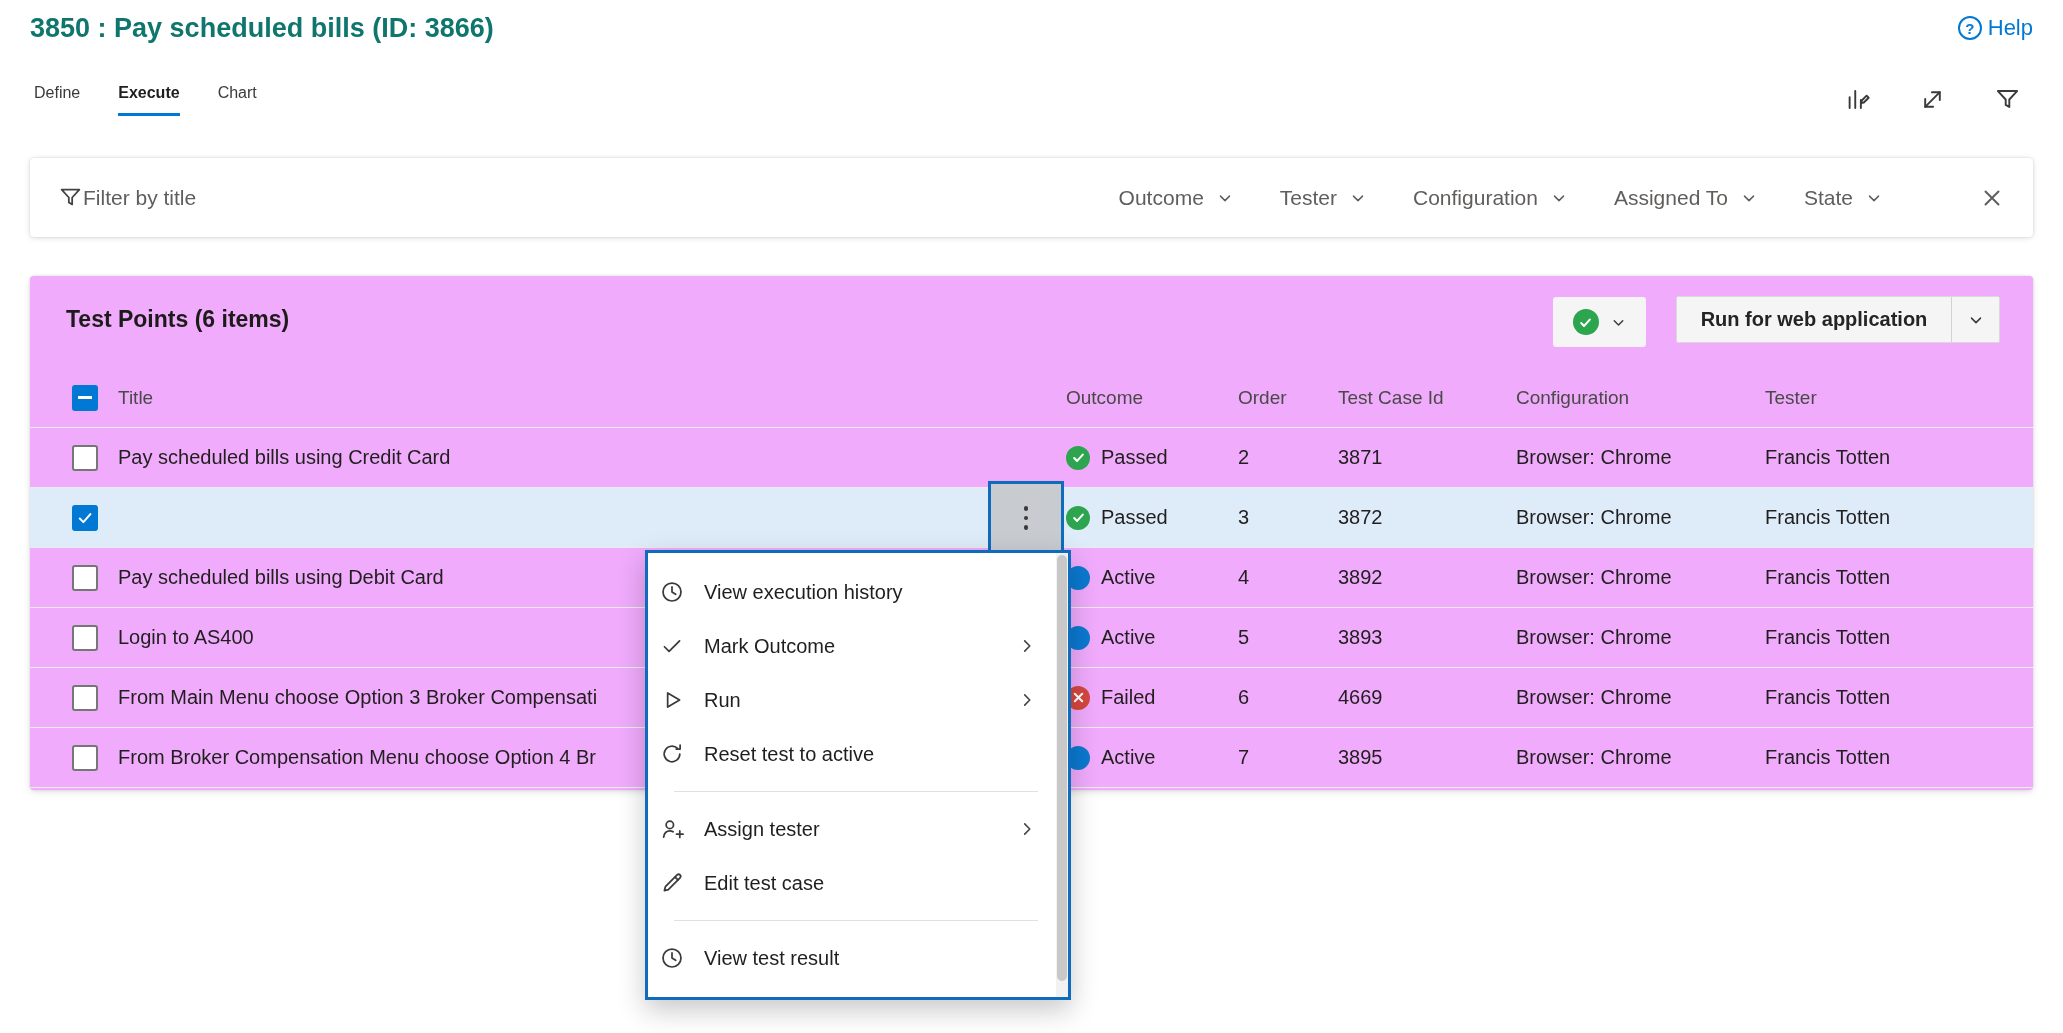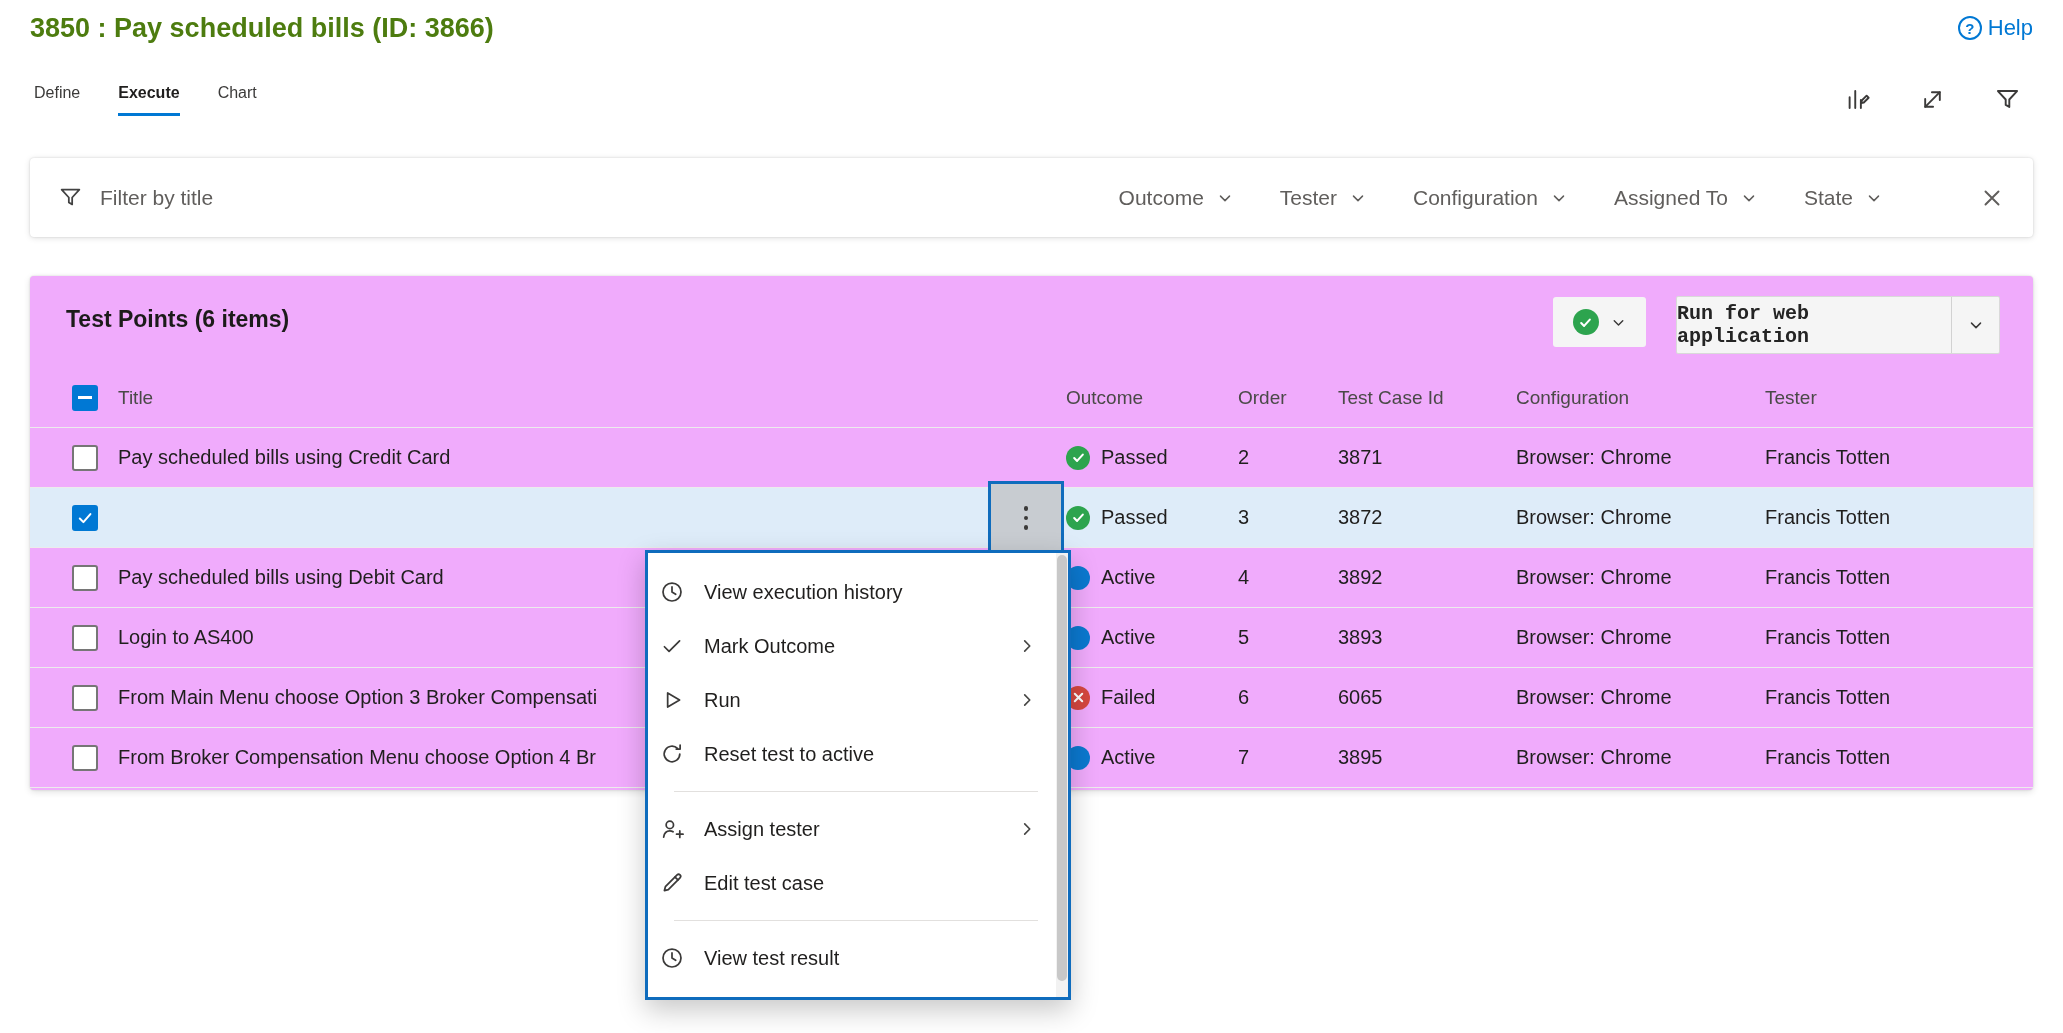--- a/index.html
+++ b/index.html
@@ -5,51 +5,51 @@
   :root{
     --accent:#0078d4; --accent-border:#0f6cbd; --passed:#2da44e;
     --active:#0b79d0; --failed:#d64740; --selected-row:#deecf9;
   }
   *{margin:0;padding:0;box-sizing:border-box;}
   html,body{width:2063px;height:1033px;}
   body{font-family:"Liberation Sans",sans-serif;background:#fff;color:#201f1e;position:relative;overflow:hidden;}
   svg{display:block;}
 
   
-  .page-title{position:absolute;left:30px;top:13px;font-size:27px;font-weight:700;color:#4d7c0f;}
+  .page-title{position:absolute;left:30px;top:13px;font-size:27px;font-weight:700;color:#0f766e;}
   .help-link{position:absolute;right:30px;top:15px;display:flex;align-items:center;gap:6px;color:var(--accent);font-size:22px;cursor:pointer;}
   .help-q{width:24px;height:24px;border:2px solid var(--accent);border-radius:50%;display:flex;align-items:center;justify-content:center;font-size:15px;font-weight:700;}
 
   
   .tabs{position:absolute;left:34px;top:84px;display:flex;gap:38px;}
   .tab{font-size:16px;color:#3b3a39;padding-bottom:14px;position:relative;cursor:pointer;}
   .tab.active{font-weight:700;color:#201f1e;}
   .tab.active::after{content:"";position:absolute;left:0;right:0;bottom:0;height:3px;background:var(--accent);}
   .tab-actions{position:absolute;right:42px;top:86px;display:flex;gap:48px;align-items:center;}
   .icon-btn{cursor:pointer;}
 
   
   .filter-bar{position:absolute;left:30px;top:158px;width:2003px;height:79px;background:#fff;border-radius:4px;
     box-shadow:0 0 2px rgba(0,0,0,.15),0 1px 6px rgba(0,0,0,.12);display:flex;align-items:center;padding:0 28px;}
-  .filter-left{display:flex;align-items:center;gap:17px;flex:1;}
+  .filter-left{display:flex;align-items:center;flex:1;}
   .filter-input{border:none;outline:none;font-size:21px;color:#201f1e;width:600px;background:transparent;}
   .filter-input::placeholder{color:#605e5c;}
   .filter-dropdowns{display:flex;align-items:center;gap:46px;}
   .filter-dd{display:flex;align-items:center;gap:12px;font-size:21px;color:#605e5c;cursor:pointer;white-space:nowrap;}
   .filter-close{margin-left:50px;cursor:pointer;}
 
   
   .panel{position:absolute;left:30px;top:276px;width:2003px;height:514px;background:#f0abfc;border-radius:4px;
     box-shadow:0 0 2px rgba(0,0,0,.15),0 2px 7px rgba(0,0,0,.12);}
   .panel-title{position:absolute;left:36px;top:30px;font-size:23px;font-weight:700;color:#1c1b1a;}
 
   .outcome-quick{position:absolute;left:1523px;top:21px;width:93px;height:50px;background:#f5f5f5;border-radius:3px;
     display:flex;align-items:center;justify-content:center;gap:11px;cursor:pointer;}
-  .run-split{position:absolute;left:1646px;top:20px;width:324px;height:58px;display:flex;background:#f5f5f5;
-    border:1px solid #d9d9d9;border-radius:2px;font-family:Liberation Mono, monospace;}
+  .run-split{position:absolute;left:1646px;top:20px;width:324px;height:47px;display:flex;background:#f5f5f5;
+    border:1px solid #d9d9d9;border-radius:2px;}
   .run-main{flex:1;display:flex;align-items:center;justify-content:center;font-size:20px;font-weight:700;color:#242424;cursor:pointer;}
   .run-chevron{width:48px;border-left:1px solid #d2d2d2;display:flex;align-items:center;justify-content:center;cursor:pointer;}
 
   
   .table{position:absolute;left:0;top:92px;right:0;}
   .t-row{position:relative;height:60px;border-bottom:1px solid #ececec;}
   .t-row.selected{background:var(--selected-row);}
   .t-head .cell{font-size:19px;color:#4a4947;}
   .cell{position:absolute;top:0;height:100%;display:flex;align-items:center;font-size:20px;color:#201f1e;}
   .c-check{left:42px;width:26px;}
@@ -292,21 +292,21 @@
       <span class="cell c-title">From Main Menu choose Option 3 Broker Compensati</span>
       <span class="cell c-outcome">
         <span class="status failed">
             <svg width="13" height="13" viewBox="0 0 13 13">
               <path d="M2.8 2.8l7.4 7.4M10.2 2.8l-7.4 7.4" stroke="#fff" stroke-width="2.1" stroke-linecap="round"></path>
             </svg>
           </span>
         <span>Failed</span>
       </span>
       <span class="cell c-order">6</span>
-      <span class="cell c-tcid">6065</span>
+      <span class="cell c-tcid">4669</span>
       <span class="cell c-config">Browser: Chrome</span>
       <span class="cell c-tester">Francis Totten</span>
     </div>
 
     <div class="t-row">
       <span class="cell c-check">
           <span class="checkbox"></span>
         </span>
       <span class="cell c-title">From Broker Compensation Menu choose Option 4 Br</span>
       <span class="cell c-outcome">

